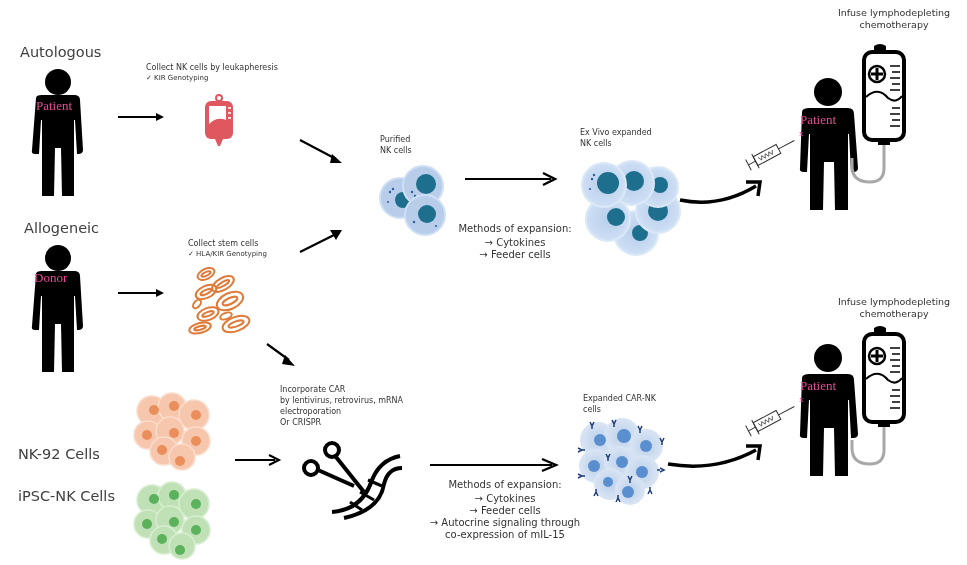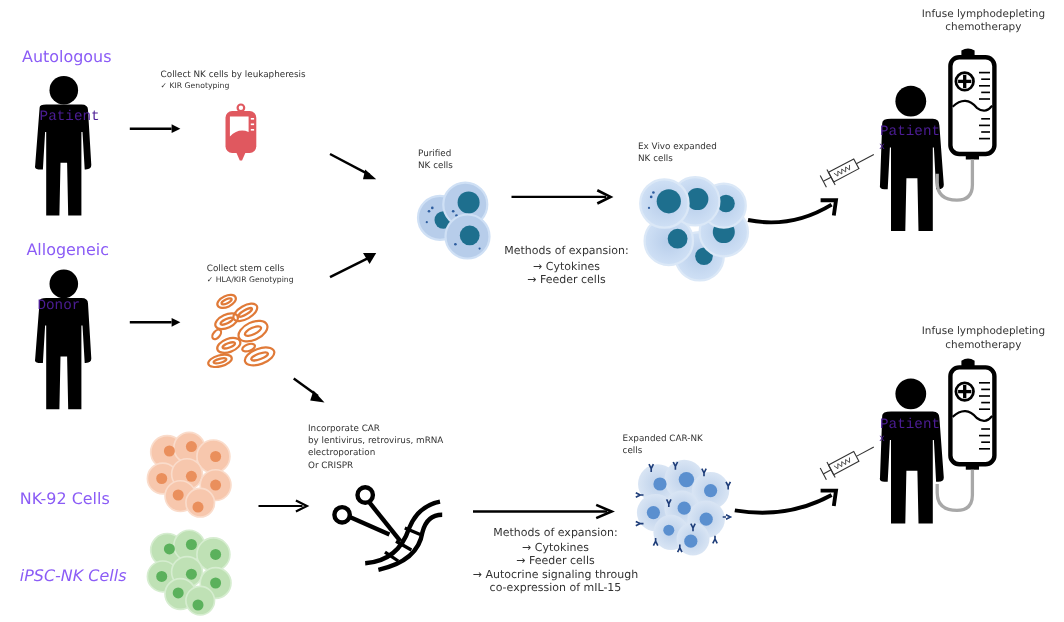--- a/index.html
+++ b/index.html
@@ -1,24 +1,24 @@
 <!DOCTYPE html>
 <html><head>
 <meta charset="utf-8">
 <style>
   html, body { margin:0; padding:0; background:#ffffff; }
   body { width:967px; height:565px; position:relative; overflow:hidden; font-family:"DejaVu Sans", sans-serif; color:#222; }
   .abs { position:absolute; }
-  .label-lg { font-size:14px; color:#8b5cf6; }
+  .label-lg { font-size:14px; color:#404040; }
   .label-sm { font-size:8px; color:#333; line-height:11px; }
   .label-md { font-size:9px; color:#333; text-align:center; line-height:12px; }
   .methods { text-align:center; color:#333; }
   .methods .title { font-size:10px; line-height:16px; }
   .methods .item { font-size:10px; line-height:12px; }
-  .person-text { position:absolute; color:#4c1d95; font-size:13px; font-family:Liberation Mono, monospace; }
+  .person-text { position:absolute; color:#ec4899; font-size:13px; font-family:Liberation Serif, serif; }
   svg { position:absolute; overflow:visible; }
 </style>
 </head>
 <body>
 
 <div class="abs label-lg" style="left:20px;top:44px;font-size:14.5px;">Autologous</div>
 
 <div class="abs" style="left:22px;top:68px;width:70px;height:130px;">
   <svg width="70" height="130" viewBox="0 0 70 130">
     <circle cx="36" cy="14" r="13" fill="#000"></circle>
@@ -247,21 +247,21 @@
   <line x1="2" y1="24" x2="38" y2="6" stroke="#000" stroke-width="2.2"></line>
   <polygon points="32,2 44,2 38,12" fill="#000"></polygon>
 </svg>
 
 <svg style="left:265px;top:342px;" width="32" height="26">
   <line x1="2" y1="2" x2="24" y2="18" stroke="#000" stroke-width="2.2"></line>
   <polygon points="20,13 30,24 17,22" fill="#000"></polygon>
 </svg>
 
 <div class="abs label-lg" style="left:18px;top:446px;font-size:14.5px;">NK-92 Cells</div>
-<div class="abs label-lg" style="left:18px;top:516px;font-size:14.5px;font-style:italic;">iPSC-NK Cells</div>
+<div class="abs label-lg" style="left:18px;top:488px;font-size:14.5px;">iPSC-NK Cells</div>
 
 <svg style="left:134px;top:393px;" width="80" height="78" viewBox="0 0 80 78">
   <g fill="#f7c7ad" stroke="#fadccb" stroke-width="1.5">
     <circle cx="18" cy="18" r="15"></circle>
       <circle cx="38" cy="14" r="14"></circle>
       <circle cx="60" cy="22" r="15"></circle>
     <circle cx="14" cy="42" r="14"></circle>
       <circle cx="36" cy="38" r="14"></circle>
       <circle cx="62" cy="48" r="14"></circle>
     <circle cx="30" cy="58" r="14"></circle>
@@ -336,21 +336,21 @@
 </svg>
 
 <div class="abs methods" style="left:415px;top:477px;width:180px;">
   <div class="title">Methods of expansion:</div>
   <div class="item">→ Cytokines</div>
   <div class="item">→ Feeder cells</div>
   <div class="item">→ Autocrine signaling through</div>
   <div class="item">co-expression of mIL-15</div>
 </div>
 
-<div class="abs label-sm" style="left:566px;top:393px;width:90px;">
+<div class="abs label-sm" style="left:583px;top:393px;width:90px;">
   <div>Expanded CAR-NK</div>
   <div>cells</div>
 </div>
 
 <svg style="left:576px;top:418px;" width="94" height="88" viewBox="0 0 94 88">
   <defs>
     <radialGradient id="carglow" cx="50%" cy="50%" r="50%">
       <stop offset="0%" stop-color="#bcd0ea"></stop>
       <stop offset="100%" stop-color="#d9e5f4"></stop>
     </radialGradient>

